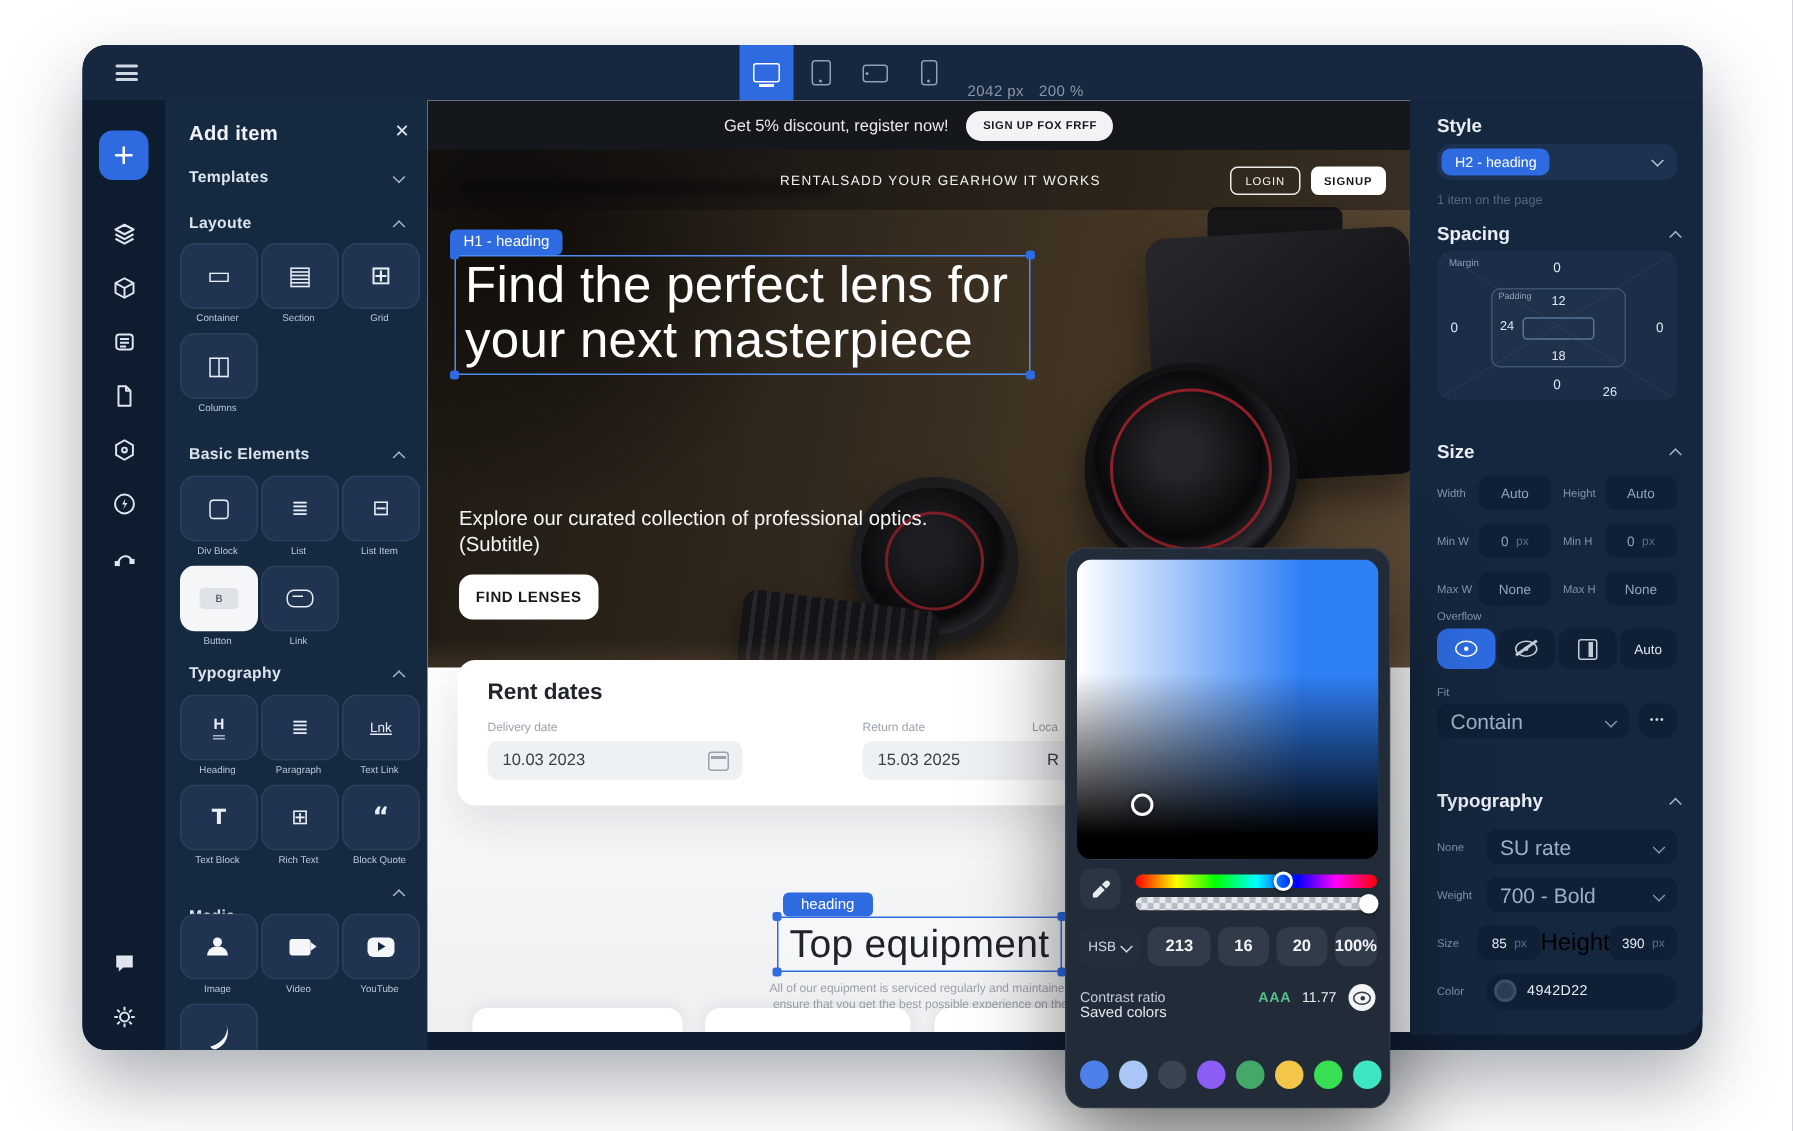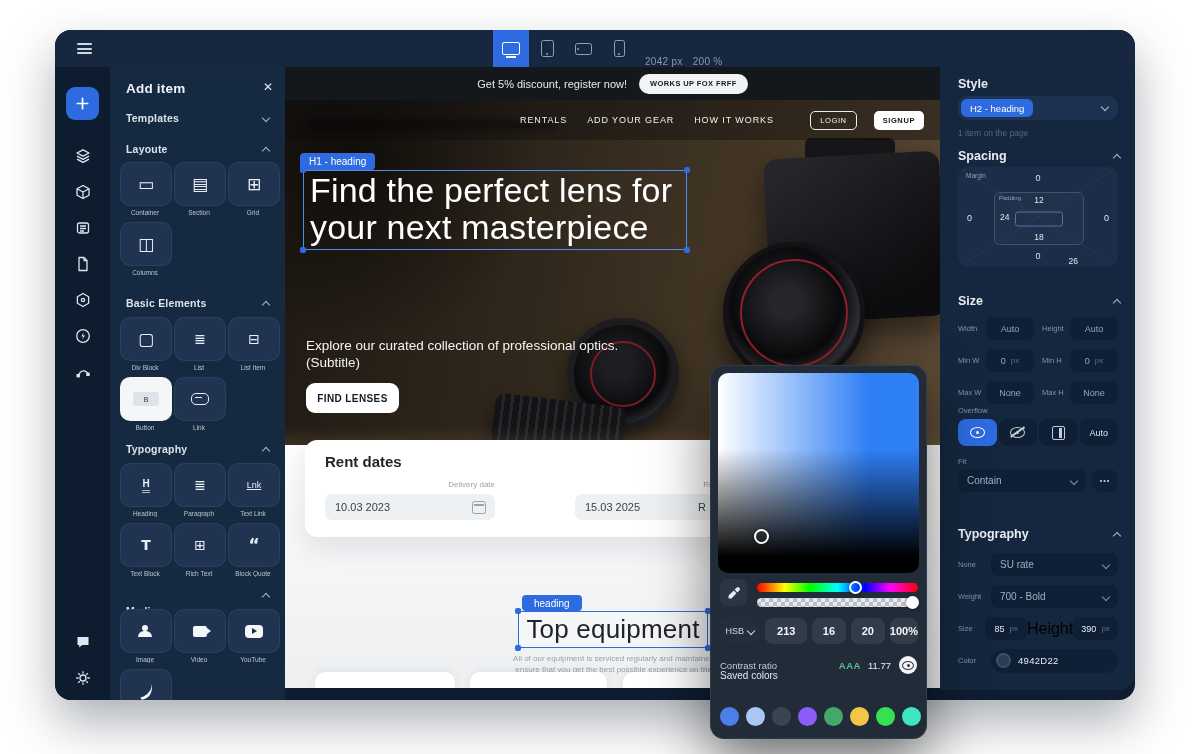--- a/index.html
+++ b/index.html
@@ -81,42 +81,42 @@
   .cam-lens::after{content:"";position:absolute;inset:12px;border-radius:50%;border:2.5px solid #8f1f28;}
   .lens2{position:absolute;left:282px;top:218px;width:98px;height:98px;border-radius:50%;
          background:radial-gradient(circle at 45% 40%,#1e1e22 18%,#0a0a0c 60%,#27272b 74%,#0a0a0b 82%);
          border:7px solid #1d1d20;box-shadow:0 10px 22px rgba(0,0,0,.5);}
   .lens2::after{content:"";position:absolute;inset:16px;border-radius:50%;border:2px solid #7c1d25;}
   .barrel{position:absolute;left:208px;top:300px;width:132px;height:52px;border-radius:10px;transform:rotate(7deg);
           background:repeating-linear-gradient(90deg,#141416 0 6px,#26262a 6px 9px);box-shadow:0 8px 18px rgba(0,0,0,.45);}
   .table{position:absolute;left:0;right:0;bottom:0;height:86px;
          background:linear-gradient(180deg,rgba(100,78,55,0),rgba(134,106,77,.6) 55%,rgba(168,138,104,.8));}
   .sitenav{position:absolute;left:0;top:0;right:0;height:40px;background:rgba(10,11,13,.38);display:flex;align-items:center;}
-  .navlinks{position:absolute;left:235px;display:flex;gap:20px;font-size:9px;letter-spacing:.9px;color:#f2f2f2;}
+  .navlinks{position:absolute;left:235px;display:flex;font-size:9px;letter-spacing:.9px;color:#f2f2f2;}
   .navlinks span{cursor:pointer;}
   .navbtns{position:absolute;right:16px;display:flex;gap:7px;align-items:center;}
   .loginbtn{height:17px;padding:0 9px;border:1px solid #ececec;border-radius:5px;display:flex;align-items:center;
             font-size:7.5px;letter-spacing:.6px;color:#f4f4f4;cursor:pointer;}
   .signupbtn{height:19px;padding:0 9px;background:#fff;border-radius:5px;display:flex;align-items:center;
-             font-size:7.5px;letter-spacing:.6px;color:#15181c;font-weight:700;cursor:pointer;margin-left:10px;}
+             font-size:7.5px;letter-spacing:.6px;color:#15181c;font-weight:700;cursor:pointer;}
   .eltag{position:absolute;height:17px;padding:0 9px;background:#2e6be0;border-radius:4px 4px 4px 0;
          display:flex;align-items:center;font-size:10px;color:#fff;}
   .selbox{position:absolute;border:1.5px solid #4d8df0;}
   .handle{position:absolute;width:6px;height:6px;background:#2e6be0;border-radius:2px;}
   .h-tl{left:-4px;top:-4px;} .h-tr{right:-4px;top:-4px;} .h-bl{left:-4px;bottom:-4px;} .h-br{right:-4px;bottom:-4px;}
   .h1text{padding:1px 6px;font-size:34px;line-height:37px;color:#fff;letter-spacing:.2px;}
   .subtitle{position:absolute;left:21px;top:237px;width:320px;font-size:13.5px;line-height:17px;color:#f4f4f4;}
   .cta{position:absolute;left:21px;top:283px;width:93px;height:30px;background:#fff;border-radius:9px;
        display:flex;align-items:center;justify-content:center;font-size:10px;font-weight:700;color:#17191c;letter-spacing:.4px;cursor:pointer;}
   .lower{position:absolute;left:0;top:378px;right:0;height:243px;background:linear-gradient(180deg,#fdfdfd,#edeff1);}
   .rentcard{position:absolute;left:20px;top:373px;width:605px;height:97px;background:#fff;border-radius:12px;
             box-shadow:0 12px 28px rgba(20,30,50,.10);}
   .rc-title{position:absolute;left:20px;top:13px;font-size:15px;font-weight:700;color:#21262c;}
   .rc-field{position:absolute;top:40px;}
-  .rc-label{font-size:8px;color:#9aa3ad;text-align:right;}
+  .rc-label{font-size:8px;color:#9aa3ad;}
   .rc-input{margin-top:5px;width:170px;height:26px;background:#eef1f4;border-radius:7px;position:relative;
             display:flex;align-items:center;padding:0 10px;font-size:11px;color:#3a4149;box-sizing:border-box;}
   .cal{position:absolute;right:9px;top:7px;width:12px;height:11px;border:1.3px solid #9aa3ad;border-radius:2.5px;}
   .cal::before{content:"";position:absolute;left:1px;right:1px;top:2px;height:2px;background:#9aa3ad;}
   .eqtag{position:absolute;left:237px;top:528px;height:16px;padding:0 12px;background:#2e6be0;border-radius:4px;
          display:flex;align-items:center;font-size:10px;color:#fff;}
   .eqbox{position:absolute;left:233px;top:544px;width:188px;height:35px;border:1.5px solid #2e6be0;background:rgba(255,255,255,.35);
          display:flex;align-items:center;justify-content:center;}
   .eqbox .t{font-size:26px;color:#20242a;letter-spacing:.2px;}
   .eqpara{position:absolute;left:148px;top:586px;width:370px;text-align:center;font-size:8px;line-height:11px;color:#9aa1a8;}
@@ -149,21 +149,21 @@
   .ovcell{flex:1;background:#0f2036;border-radius:8px;display:flex;align-items:center;justify-content:center;color:#c2cbd6;cursor:pointer;}
   .ovcell.active{background:#2e6be0;color:#fff;}
   .ovcell .txt{font-size:9px;color:#dfe6ee;}
   .i-eye{width:13px;height:9px;border:1.4px solid currentColor;border-radius:50%;position:relative;}
   .i-eye::after{content:"";position:absolute;left:50%;top:50%;width:3px;height:3px;margin:-1.5px;background:currentColor;border-radius:50%;}
   .i-eyeoff{position:relative;}
   .i-eyeoff::before{content:"";position:absolute;left:-2px;top:3px;width:17px;height:1.6px;background:currentColor;transform:rotate(-35deg);}
   .i-scroll{width:11px;height:12px;border:1.4px solid currentColor;border-radius:2px;position:relative;}
   .i-scroll::after{content:"";position:absolute;right:2px;top:1px;bottom:1px;width:2.5px;background:currentColor;}
   .ddown{background:#0f2036;border-radius:7px;display:flex;align-items:center;padding:0 9px;box-sizing:border-box;
-         font-size:10px;color:#9eafc2;position:relative;cursor:pointer;}
+         font-size:14px;color:#9eafc2;position:relative;cursor:pointer;}
   .ddown .chev{position:absolute;right:9px;color:#8194aa;}
   .morebtn{position:absolute;left:152px;width:26px;height:23px;background:#0f2036;border-radius:9px;display:flex;align-items:center;justify-content:center;
            color:#cfd8e2;font-size:7px;letter-spacing:1px;cursor:pointer;}
   .tr-row{position:absolute;left:18px;width:160px;height:23px;display:flex;align-items:center;}
   .tr-row .lab{width:33px;font-size:7.5px;color:#8194aa;}
   .colorchip{width:127px;height:24px;background:#0f2036;border-radius:12px;display:flex;align-items:center;gap:7px;padding:0 5px;box-sizing:border-box;cursor:pointer;}
   .colorchip .sw{width:15px;height:15px;border-radius:50%;background:#2a3b55;border:2px solid #3c4f66;box-sizing:border-box;}
   .colorchip .hex{font-size:9.5px;color:#e6ebf1;letter-spacing:.3px;}
 
   
@@ -423,21 +423,21 @@
       <div class="tile" style="left:10px;top:602px;">
         <div class="box">
             <span class="i-swoosh"></span>
           </div>
       </div>
     </div>
 
     <div class="canvas">
       <div class="banner">
         <span class="btxt">Get 5% discount, register now!</span>
-        <span class="bpill">WORKS UP FOX FRFF</span>
+        <span class="bpill">SIGN UP FOX FRFF</span>
       </div>
 
       <div class="hero">
         <div class="shade1"></div>
         <div class="shelf"></div>
         <div class="cam-top"></div>
         <div class="cam-body"></div>
         <div class="cam-lens"></div>
         <div class="lens2"></div>
         <div class="barrel"></div>

